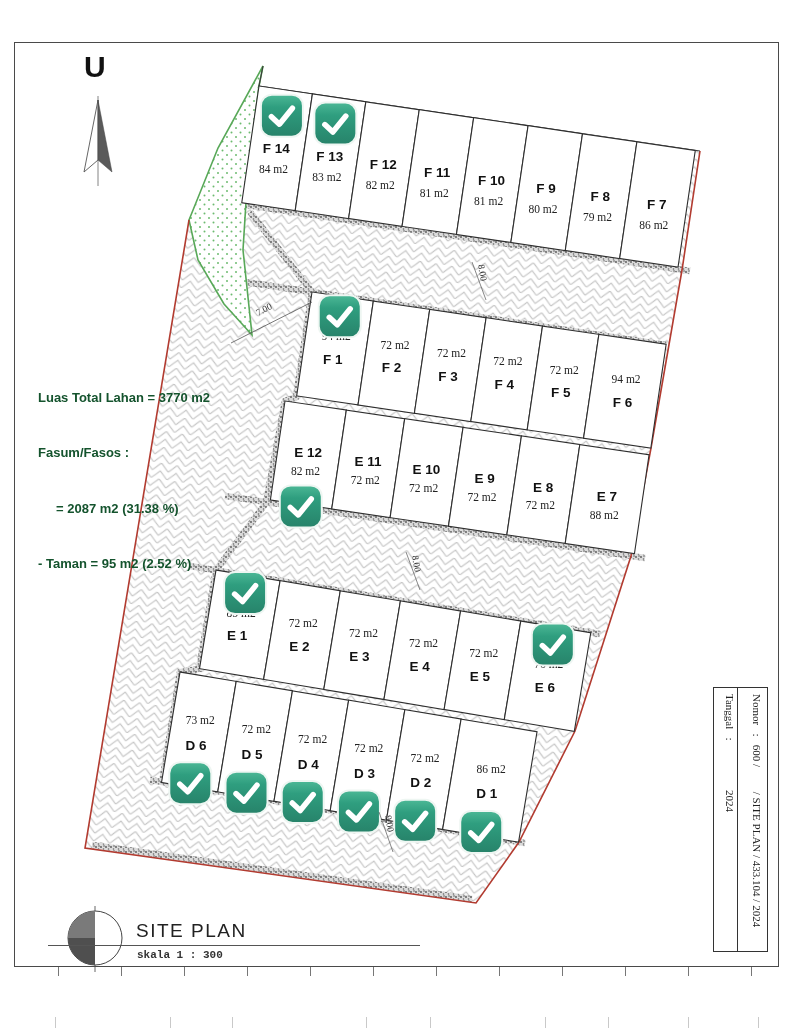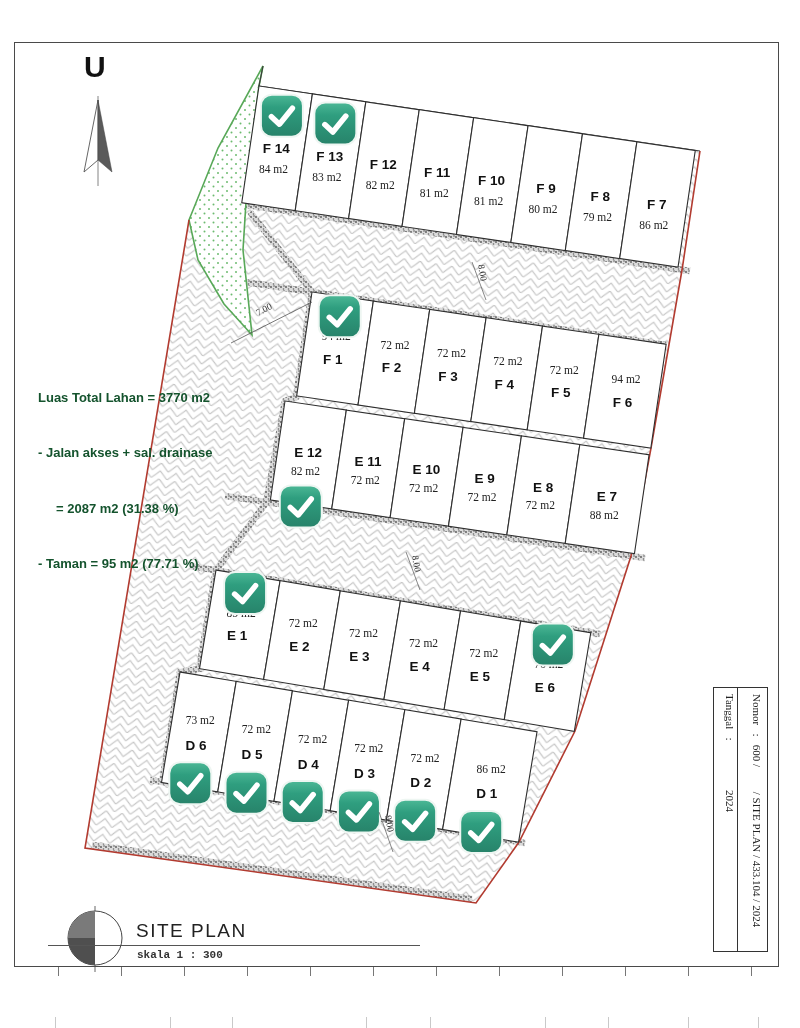--- a/index.html
+++ b/index.html
@@ -277,23 +277,23 @@
       <div class="tick faint" style="left: 545px;"></div>
       <div class="tick faint" style="left: 608px;"></div>
       <div class="tick faint" style="left: 688px;"></div>
       <div class="tick faint" style="left: 758px;"></div>
     </div>
 
   <div class="north-label">U</div>
 
   <div class="info-block">
     <div>Luas Total Lahan = 3770 m2</div>
-    <div>- Jalan akses + sal. drainase</div>
+    <div>Fasum/Fasos :</div>
     <div>     = 2087 m2 (31.38 %)</div>
-    <div>- Taman = 95 m2 (77.71 %)</div>
+    <div>- Taman = 95 m2 (2.52 %)</div>
   </div>
 
   <div class="legend-rule"></div>
   <div class="legend-title">SITE PLAN</div>
   <div class="legend-scale">skala 1 : 300</div>
 
   <div class="title-block">
     <div class="divider"></div>
     <div class="tb-text tb-nomor">Nomor   :   600 /         / SITE PLAN / 433.104 / 2024</div>
     <div class="tb-text tb-tanggal">Tanggal   :                  2024</div>

